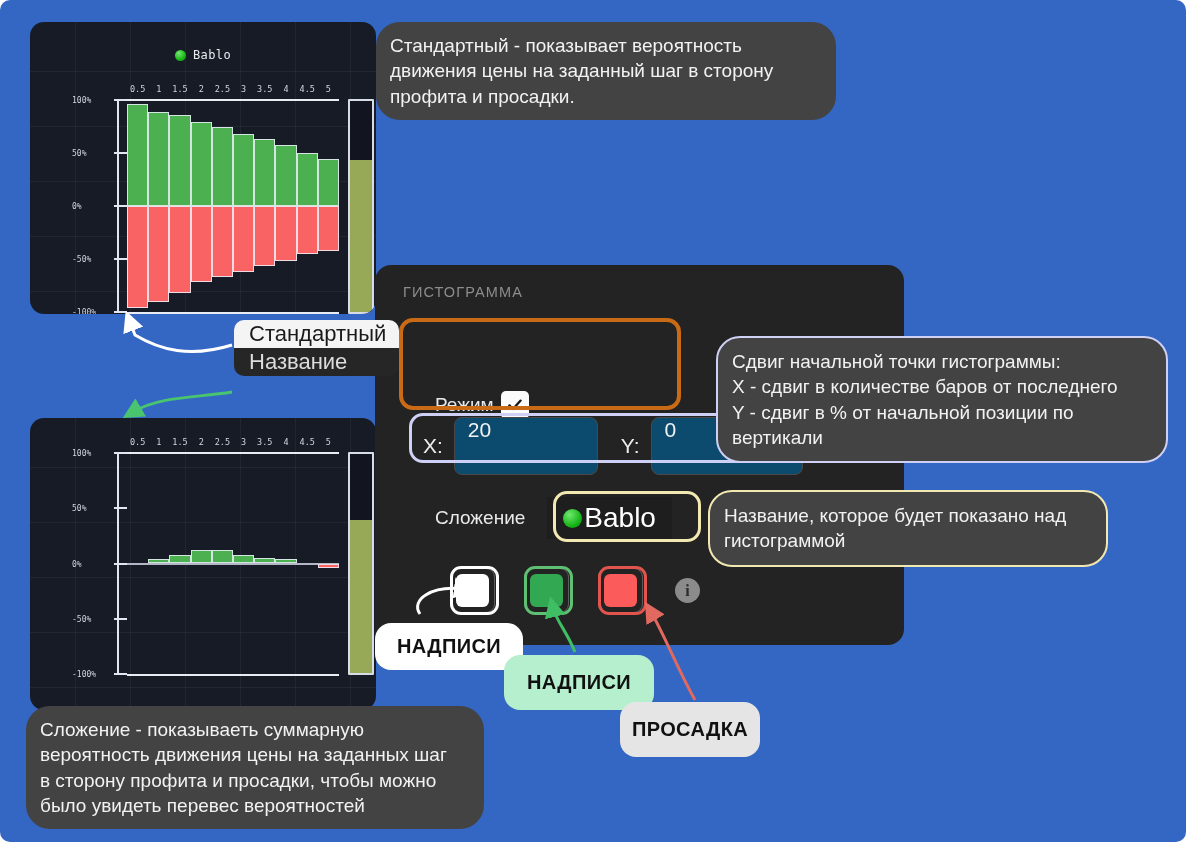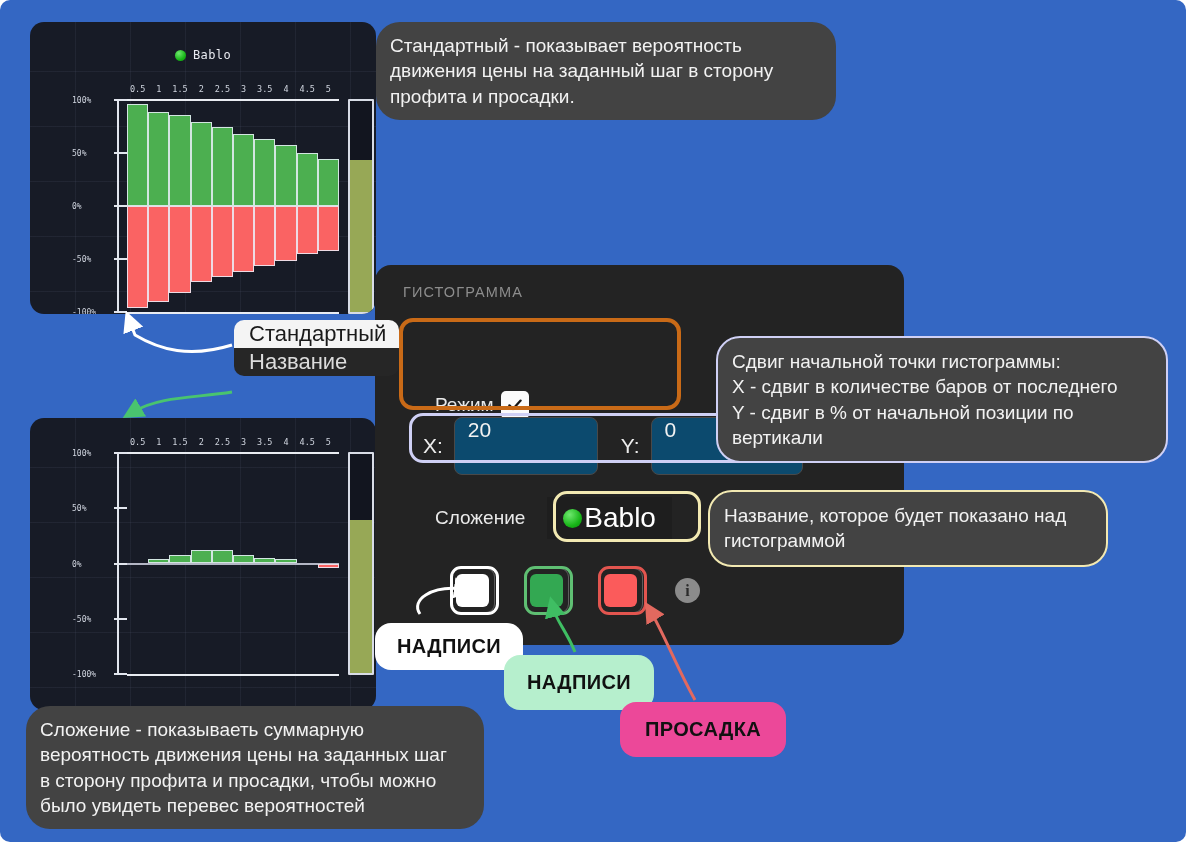--- a/index.html
+++ b/index.html
@@ -448,21 +448,21 @@
   <div class="bubble dark" style="left:26px; top:706px; width:458px;">Сложение - показываеть суммарную
 вероятность движения цены на заданных шаг
 в сторону профита и просадки, чтобы можно
 было увидеть перевес вероятностей</div>
 
   <div class="bubble dark outline-yel" style="left:708px; top:490px; width:400px;">Название, которое будет показано над
 гистограммой</div>
 
   <div class="tag" style="left:375px; top:623px; width:148px; height:47px; background:#ffffff;">НАДПИСИ</div>
   <div class="tag" style="left:504px; top:655px; width:150px; height:55px; background:#b6efcd;">НАДПИСИ</div>
-  <div class="tag" style="left:620px; top:702px; width:166px; height:55px; background:#ec4899;">ПРОСАДКА</div>
+  <div class="tag" style="left:620px; top:702px; width:140px; height:55px; background:#e5e5e5;">ПРОСАДКА</div>
 
   <svg class="arrow-layer">
     <defs>
       <marker id="ah-white" markerWidth="7" markerHeight="7" refX="3" refY="3.5" orient="auto">
         <path d="M0,0 L7,3.5 L0,7 Z" fill="#ffffff"></path>
       </marker>
       <marker id="ah-green" markerWidth="7" markerHeight="7" refX="3" refY="3.5" orient="auto">
         <path d="M0,0 L7,3.5 L0,7 Z" fill="#49c46f"></path>
       </marker>
       <marker id="ah-green2" markerWidth="7" markerHeight="7" refX="3" refY="3.5" orient="auto">

